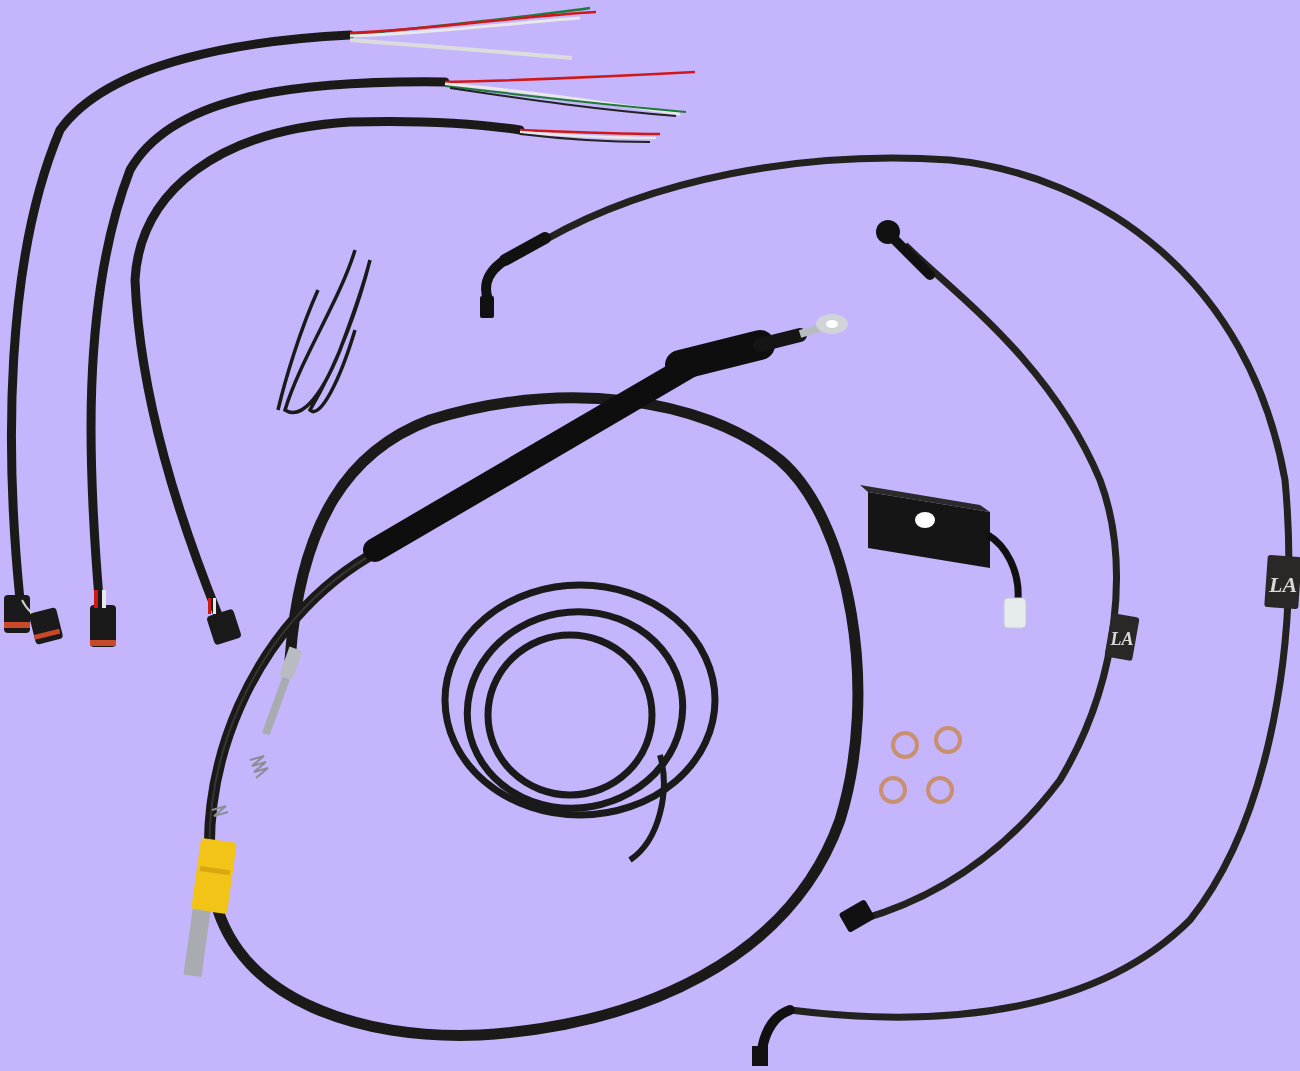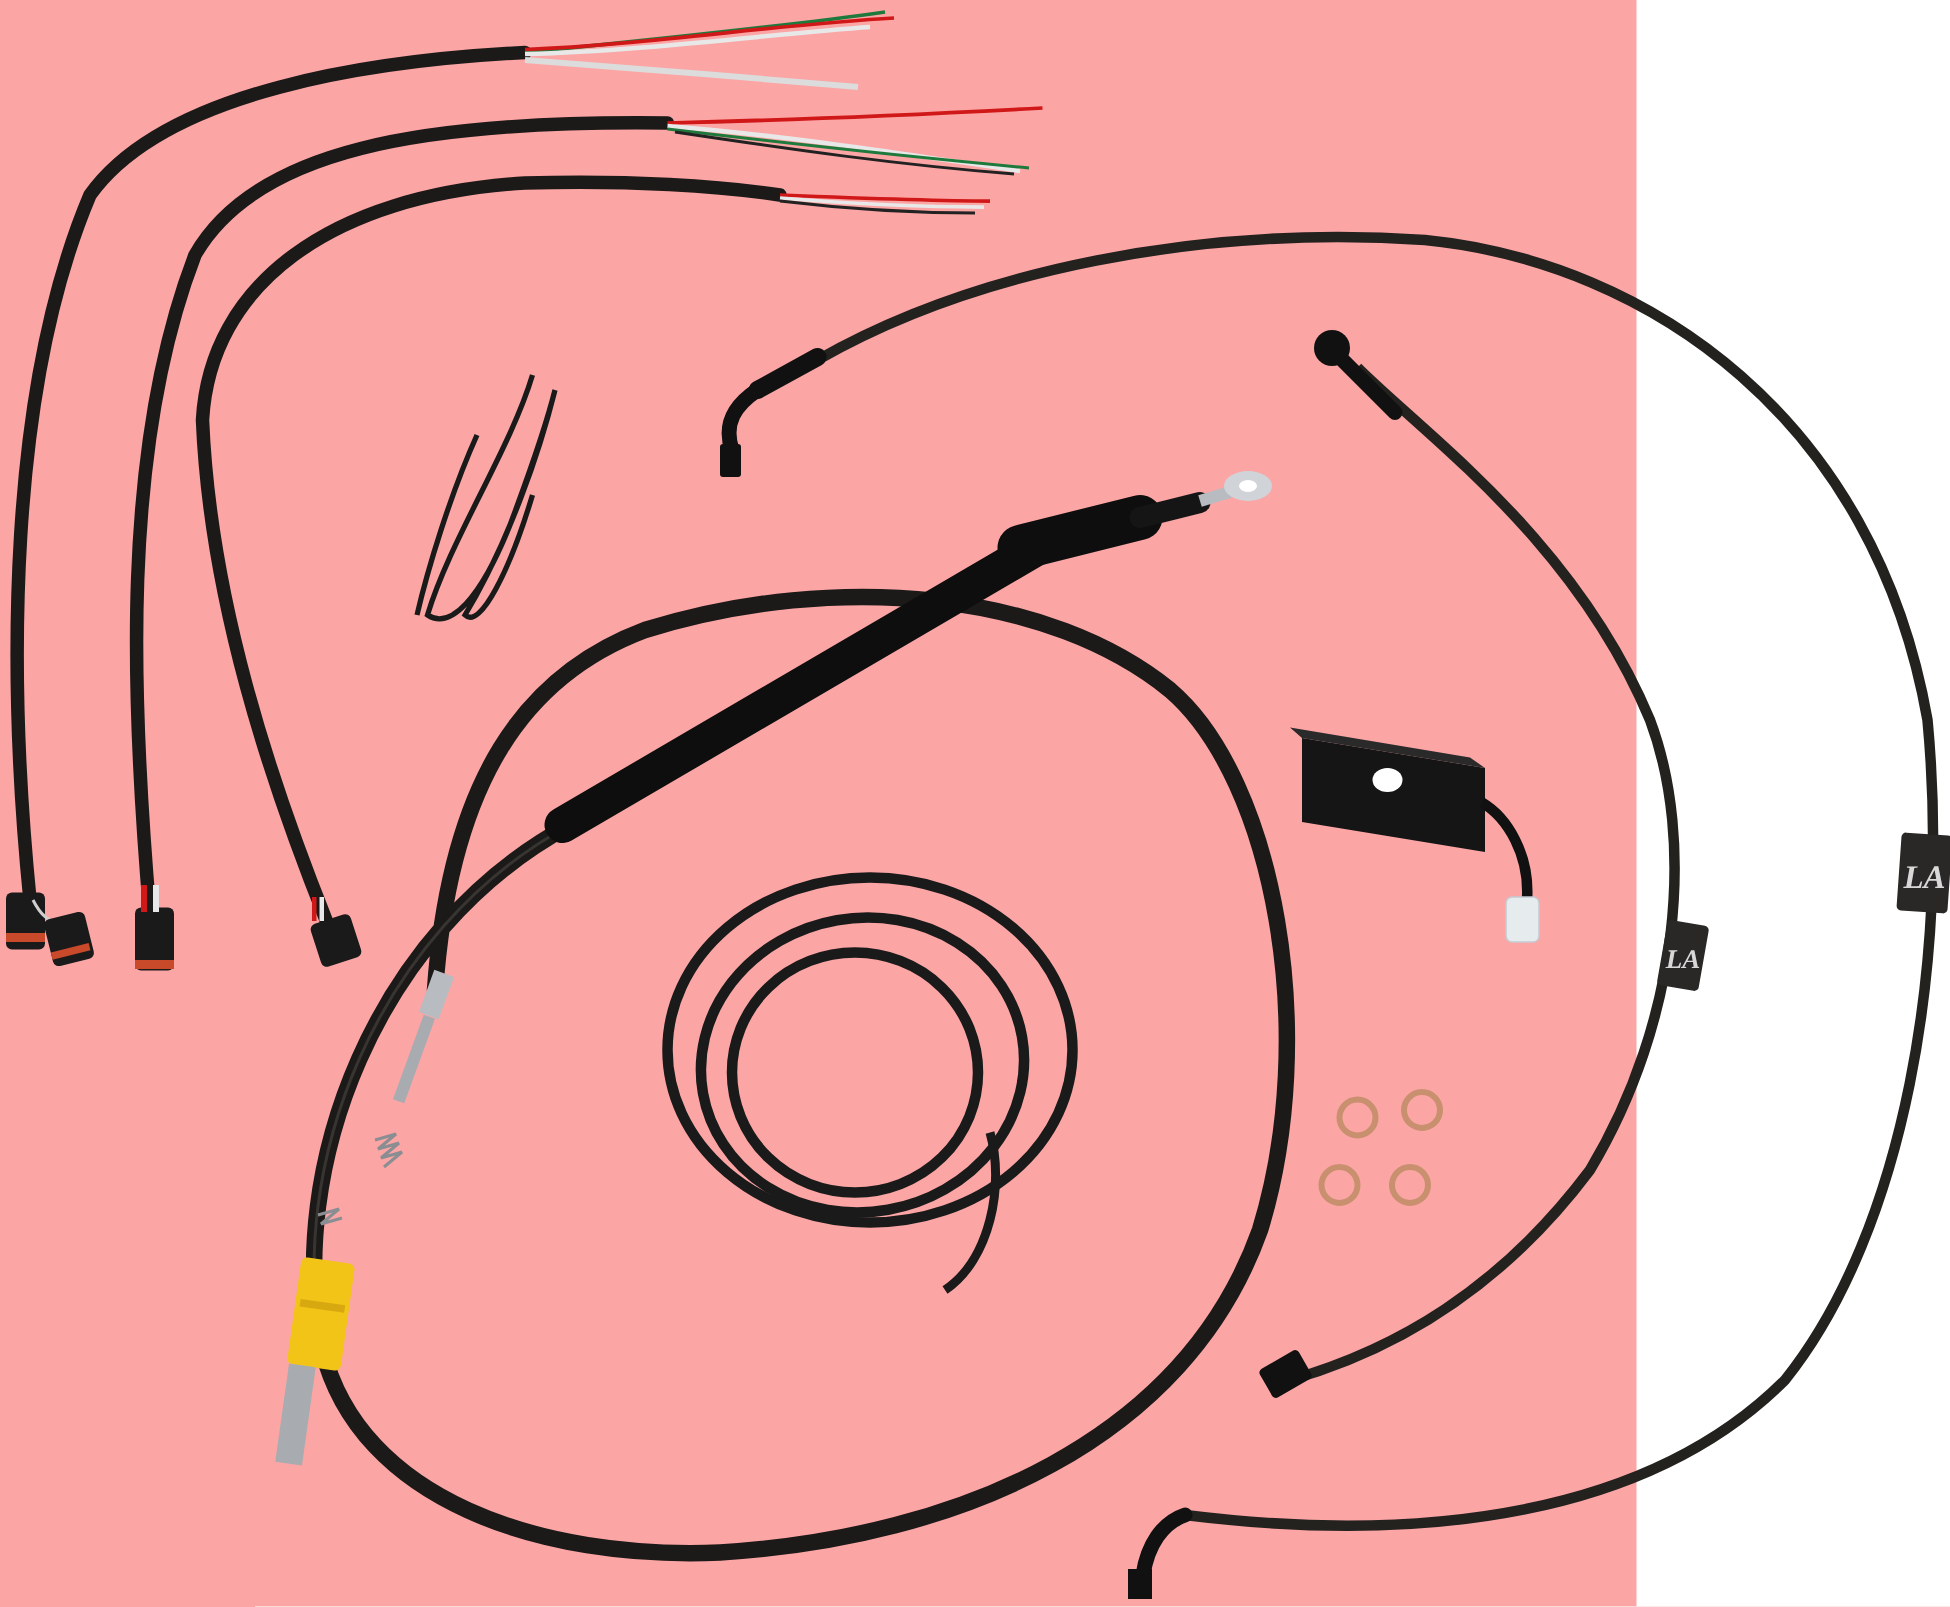--- a/index.html
+++ b/index.html
@@ -1,17 +1,17 @@
 <!DOCTYPE html>
 <html><head>
 <meta charset="utf-8">
 <style>
   html, body { margin: 0; padding: 0; background: #ffffff; }
   body { width: 1300px; height: 1071px; overflow: hidden; font-family: "Liberation Sans", sans-serif; }
-  .stage { position: relative; width: 1091px; height: 1071px; background: #fca5a5; }
+  .stage { position: relative; width: 1300px; height: 1071px; background: #c4b5fd; }
   svg { position: absolute; left: 0; top: 0; }
 </style>
 </head>
 <body>
 
 <div class="stage">
 
   <svg width="1300" height="1071" viewBox="0 0 1300 1071" xmlns="http://www.w3.org/2000/svg">
 
     <g>

